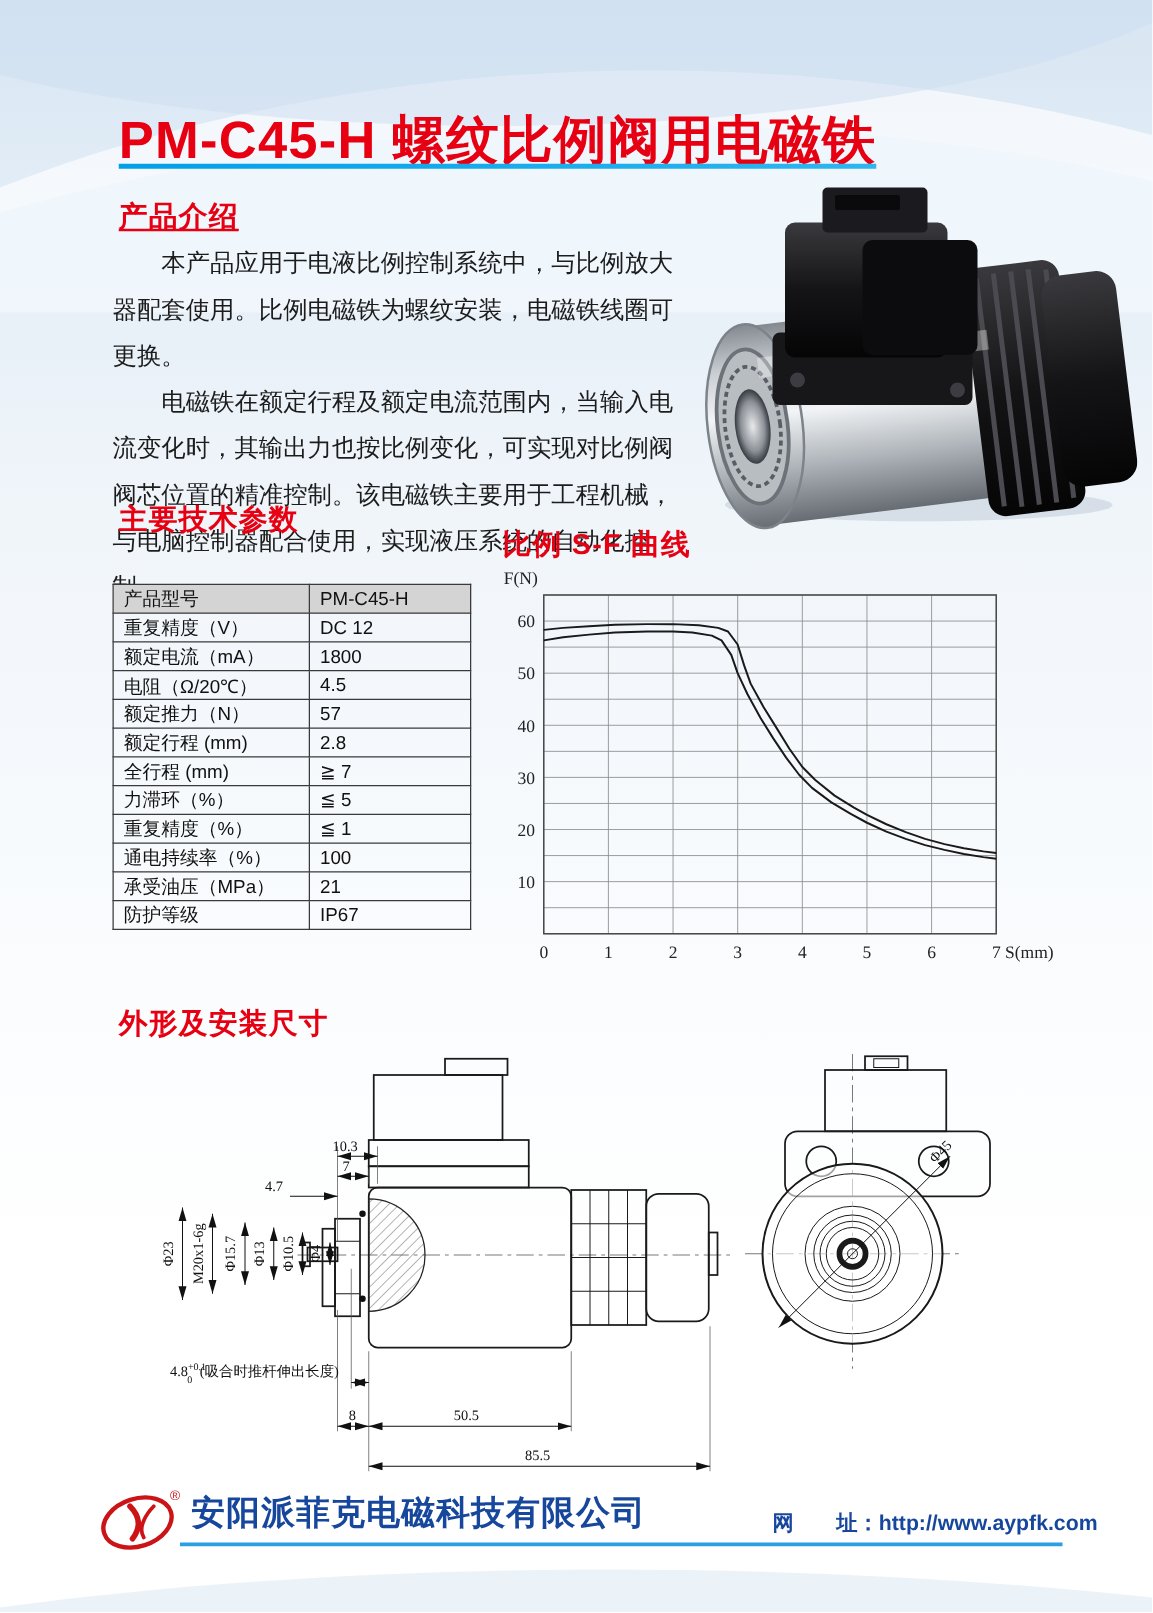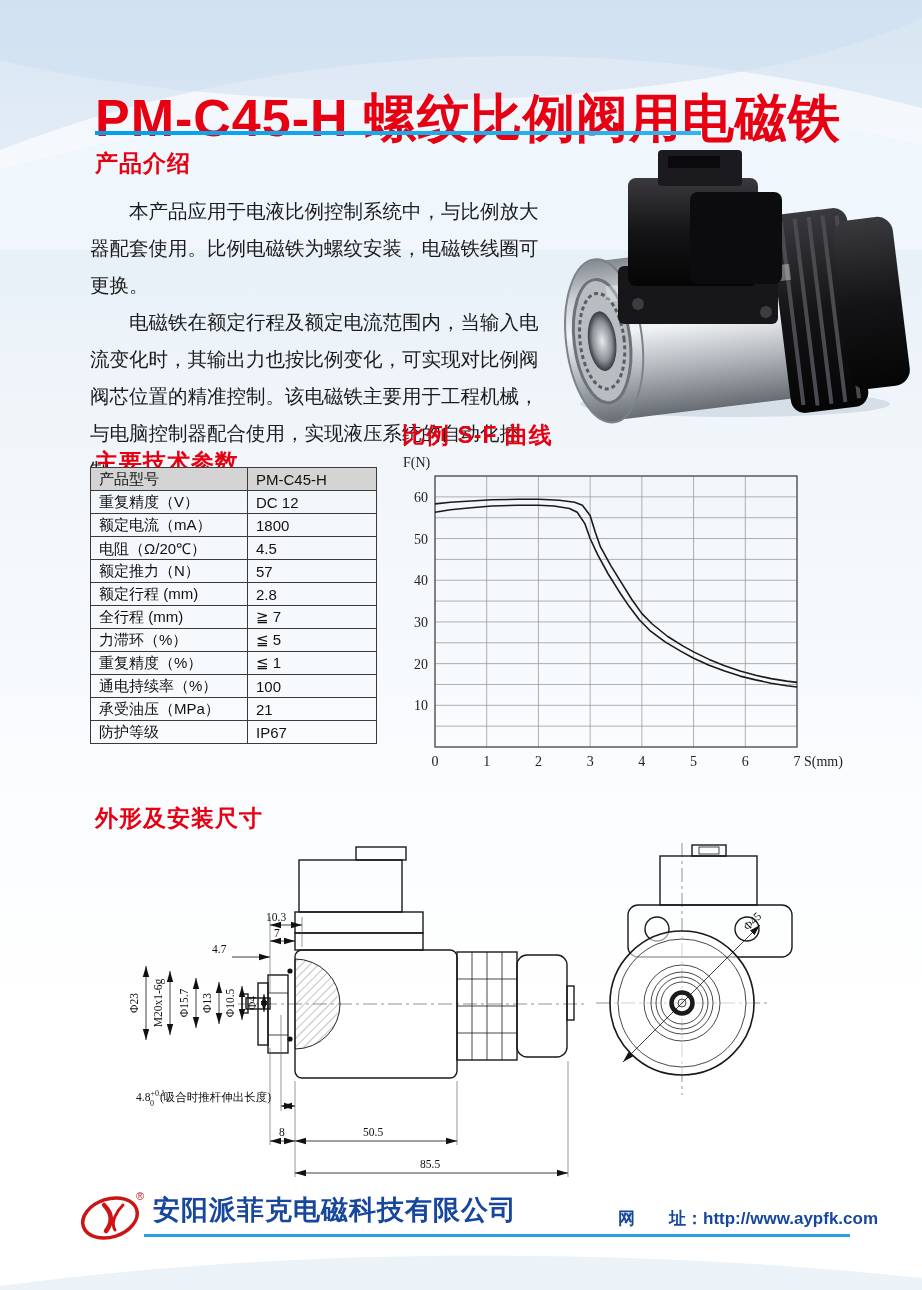--- a/index.html
+++ b/index.html
@@ -1,27 +1,27 @@
 <!DOCTYPE html>
 <html><head>
 <meta charset="utf-8">
 <style>
   html,body{margin:0;padding:0;}
   .page{position:relative;width:922px;height:1290px;overflow:hidden;
         font-family:"Liberation Sans",sans-serif;
         background:linear-gradient(180deg,#d7e5f2 0%,#e4eef7 14%,#f0f5fa 32%,#fafcfe 60%,#ffffff 78%);}
   .abs{position:absolute;}
-  .page-title{left:95px;top:84px;font-size:52px;font-weight:bold;color:#e60012;letter-spacing:1px;margin:0;}
+  .page-title{left:95px;top:84px;font-size:42px;font-weight:bold;color:#e60012;letter-spacing:1px;margin:0;}
   .title-underline{left:95px;top:131px;width:606px;height:4px;background:linear-gradient(90deg,#00a0e9,#2fb5ef);}
   .sec-h{font-size:23px;font-weight:bold;color:#e60012;margin:0;letter-spacing:1px;}
-  .intro-h{left:95px;top:148px;}
+  .intro-h{left:95px;top:158px;text-decoration:underline;}
   .intro-text{left:90px;top:193px;width:458px;font-family:Liberation Serif, serif;
               font-size:19.5px;line-height:37px;color:#1c1c1c;}
   .intro-text p{margin:0;text-indent:2em;}
-  .params-h{left:95px;top:400px;margin-top:47px;}
+  .params-h{left:95px;top:400px;}
   .param-table{left:90px;top:467px;border-collapse:collapse;width:287px;font-size:15px;color:#111;padding-left:48px;}
   .param-table th,.param-table td{border:1px solid #3a3a3a;height:22px;padding:0 0 0 8px;
         text-align:left;font-weight:normal;}
   .param-table th{background:#d4d4d4;}
   .param-table th:first-child,.param-table td:first-child{width:148px;}
   .chart-h{left:402px;top:420px;}
   .chart-svg{left:393px;top:450px;}
   .tick{font-family:"Liberation Serif",serif;font-size:14px;fill:#222;}
   .dims-h{left:95px;top:803px;}
   .draw-svg{left:100px;top:843px;}

